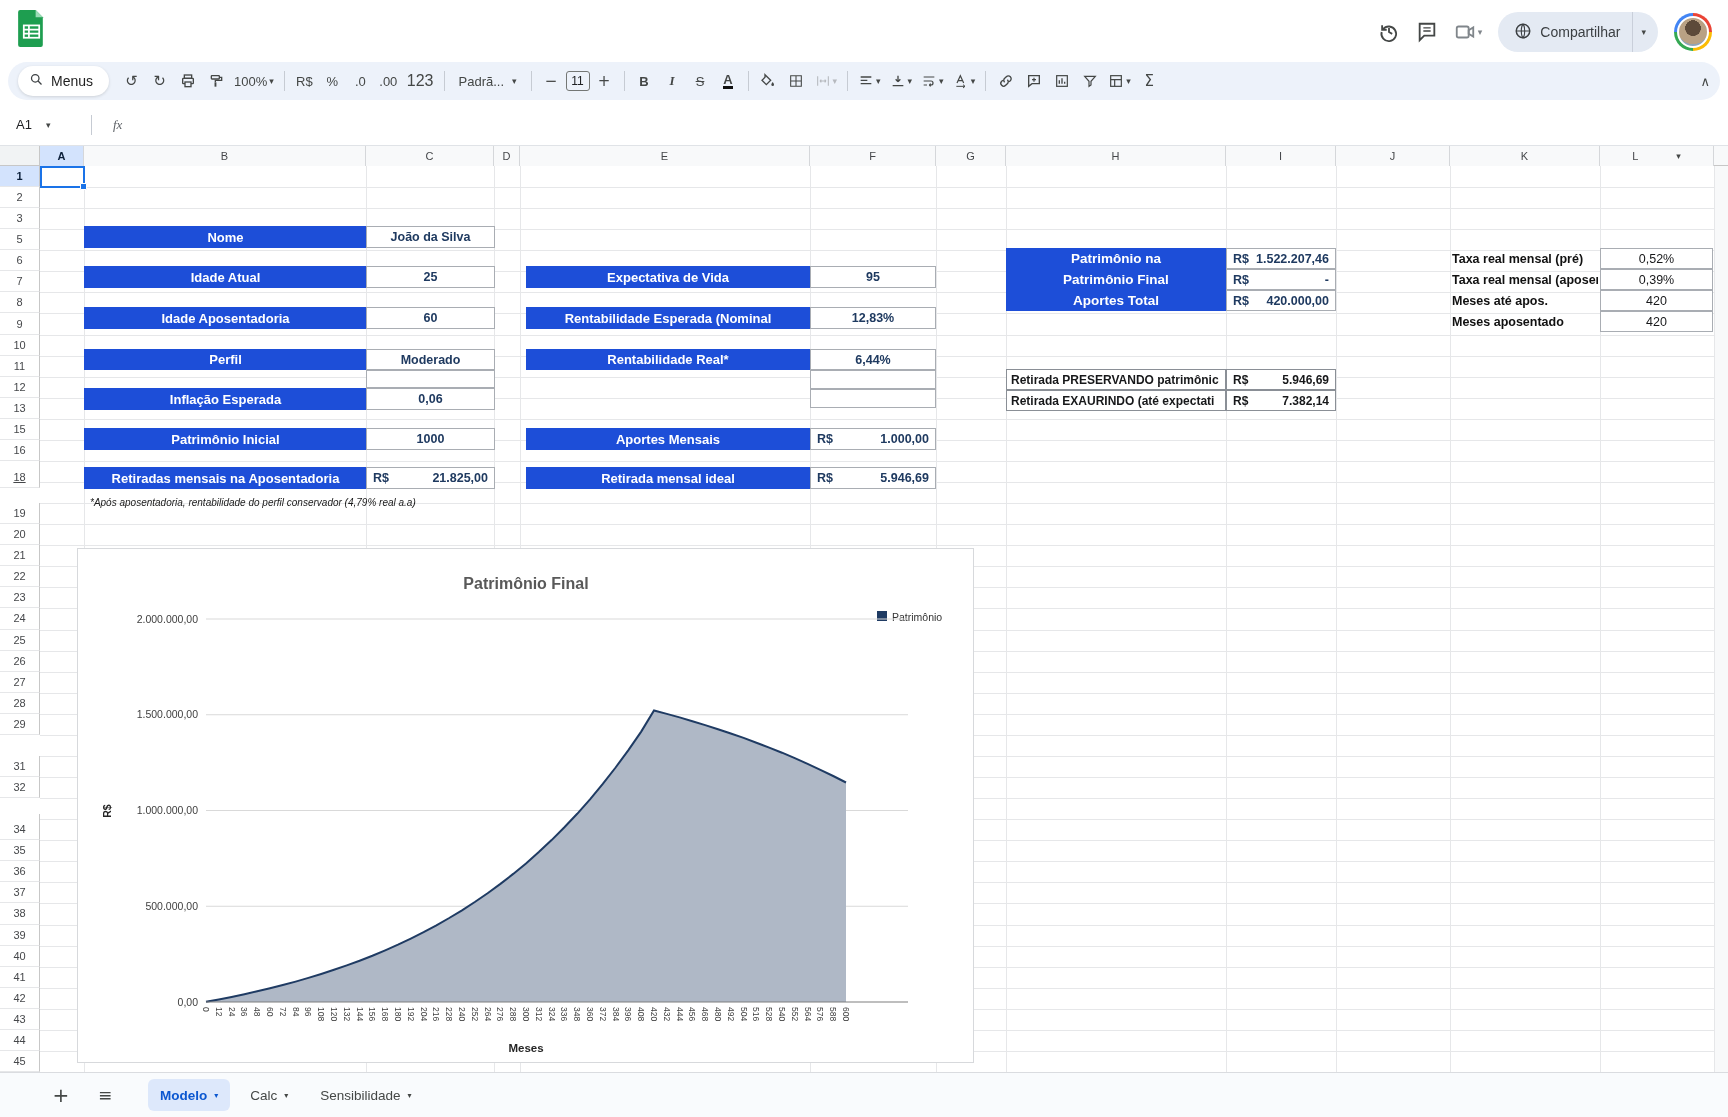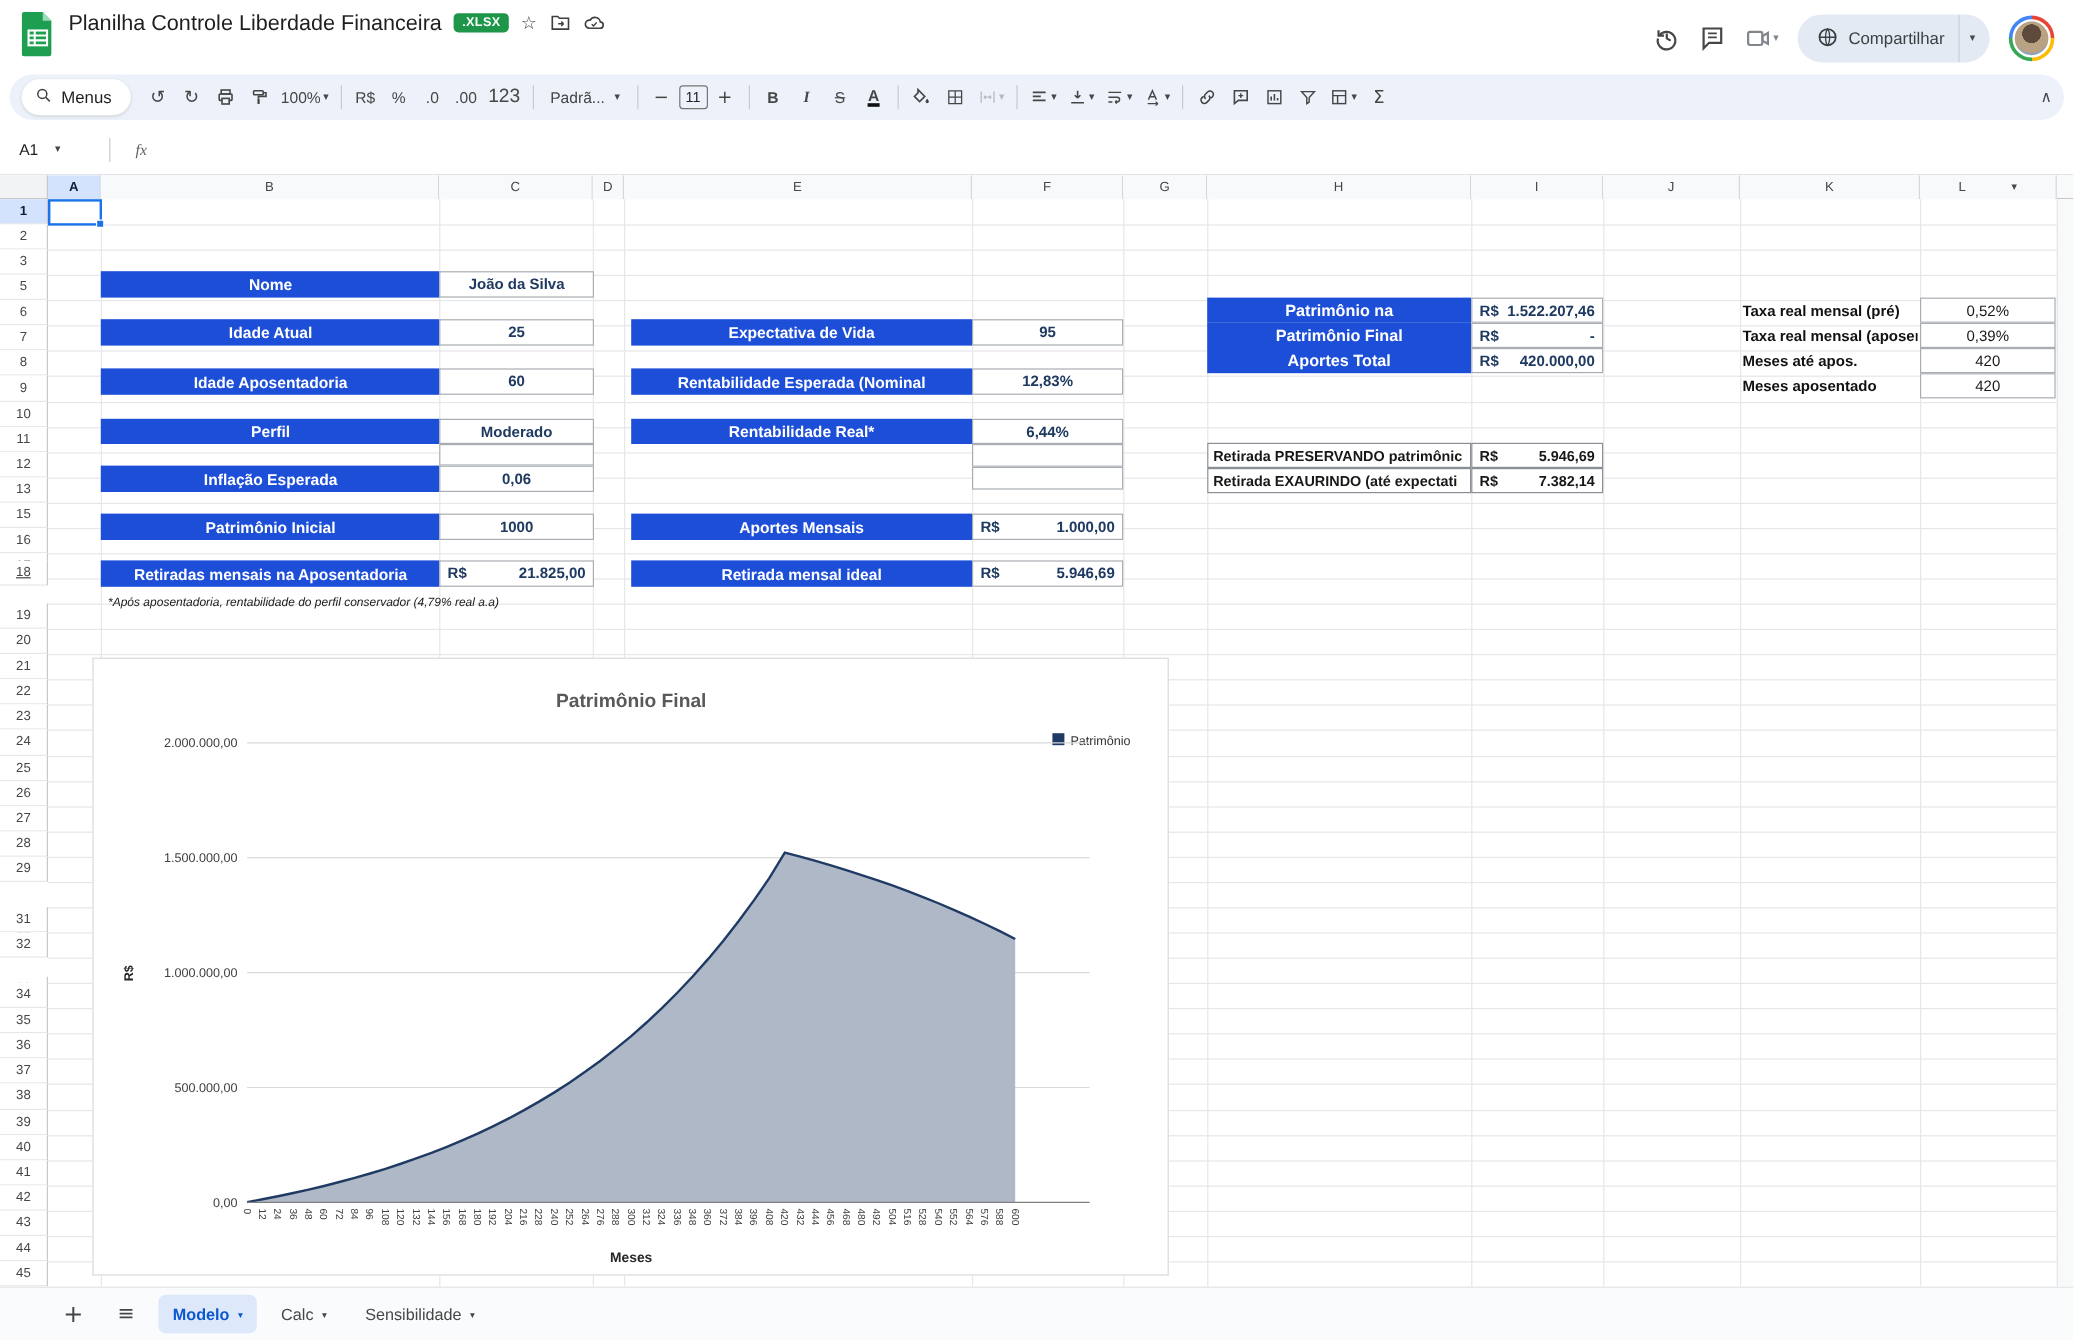--- a/index.html
+++ b/index.html
@@ -71,54 +71,37 @@
       align-items:center;justify-content:space-between;padding:0 6px;z-index:2;white-space:nowrap;overflow:hidden}
   .rlbl{position:absolute;color:#111;font-weight:700;font-size:12.5px;display:flex;align-items:center;z-index:2;white-space:nowrap;overflow:hidden}
   .rval{position:absolute;background:#fff;border:1px solid #a9adb3;color:#17181a;font-size:12.5px;display:flex;align-items:center;
       justify-content:center;z-index:2;white-space:nowrap}
   .footnote{position:absolute;font-style:italic;font-size:10px;color:#1a1a1a;z-index:2;white-space:nowrap}
   .chartbox{position:absolute;left:77px;top:382px;width:897px;height:515px;background:#fff;border:1px solid #d7d9dc;z-index:3}
   
   .tabbar{height:45px;background:#f9fbfd;border-top:1px solid #dadce0;display:flex;align-items:center;padding-left:46px}
   .tbb{color:#444746;font-size:20px;font-family:"DejaVu Sans",sans-serif;width:30px;height:30px;display:flex;align-items:center;justify-content:center;border-radius:50%}
   .tbb.menu{margin-left:14px;font-size:17px}
-  .tabs{display:flex;align-items:center;margin-left:12px;gap:8px}
+  .tabs{display:flex;align-items:center;margin-left:28px;gap:8px}
   .tab{height:32px;border-radius:6px;padding:0 12px;display:flex;align-items:center;gap:7px;font-size:13.5px;font-weight:500;color:#444746}
   .tab .caret{font-size:8px}
   .tab.active{background:#dde8fb;color:#0b57d0;font-weight:700}
   .tab.active .caret{color:#0b57d0}
 </style>
 </head>
 <body>
 
 <div class="topbar">
   <svg class="logo" width="27" height="37" viewBox="0 0 26 36">
     <path d="M2 0h15l7 7v27a2 2 0 0 1-2 2H2a2 2 0 0 1-2-2V2a2 2 0 0 1 2-2z" fill="#1e9e50"></path>
     <path d="M17 0l7 7h-7z" fill="#9bdcb6"></path>
     <rect x="5.5" y="15" width="15" height="12" fill="none" stroke="#fff" stroke-width="1.7"></rect>
     <path d="M5.5 19h15M5.5 23h15M10.5 15v12" stroke="#fff" stroke-width="1.7"></path>
   </svg>
   <div class="tcol">
-    <div class="trow1">
-      <span class="doc-title">Planilha Controle Liberdade Financeira</span>
-      <span class="badge">.XLSX</span>
-      <span class="hicon glyph">☆</span>
-      <span class="hicon">
-        <svg class="i3" viewBox="0 0 24 24">
-            <path d="M3 5h6l2 2h10v12H3z" fill="none" stroke="currentColor" stroke-width="1.8"></path>
-            <path d="M9.5 13h6m0 0-2.5-2.5M15.5 13 13 15.5" stroke="currentColor" stroke-width="1.6" fill="none"></path>
-          </svg>
-      </span>
-      <span class="hicon">
-        <svg class="i3" viewBox="0 0 24 24">
-            <path d="M7 18a4.5 4.5 0 1 1 .8-8.9A6 6 0 0 1 19 11a3.5 3.5 0 0 1-.6 7z" fill="none" stroke="currentColor" stroke-width="1.8"></path>
-            <path d="M9.5 13.5l2 2 3.5-4" fill="none" stroke="currentColor" stroke-width="1.6"></path>
-          </svg>
-      </span>
-    </div>
   </div>
   <div class="top-right">
     <span class="hicon">
       <svg class="i2" viewBox="0 0 24 24">
           <path d="M4.5 4.5v5h5" fill="none" stroke="currentColor" stroke-width="2"></path>
           <path d="M5.5 9A8 8 0 1 1 4 12" fill="none" stroke="currentColor" stroke-width="2"></path>
           <path d="M12 7.5V12l3.5 2" fill="none" stroke="currentColor" stroke-width="2"></path>
         </svg>
     </span>
     <span class="hicon">

